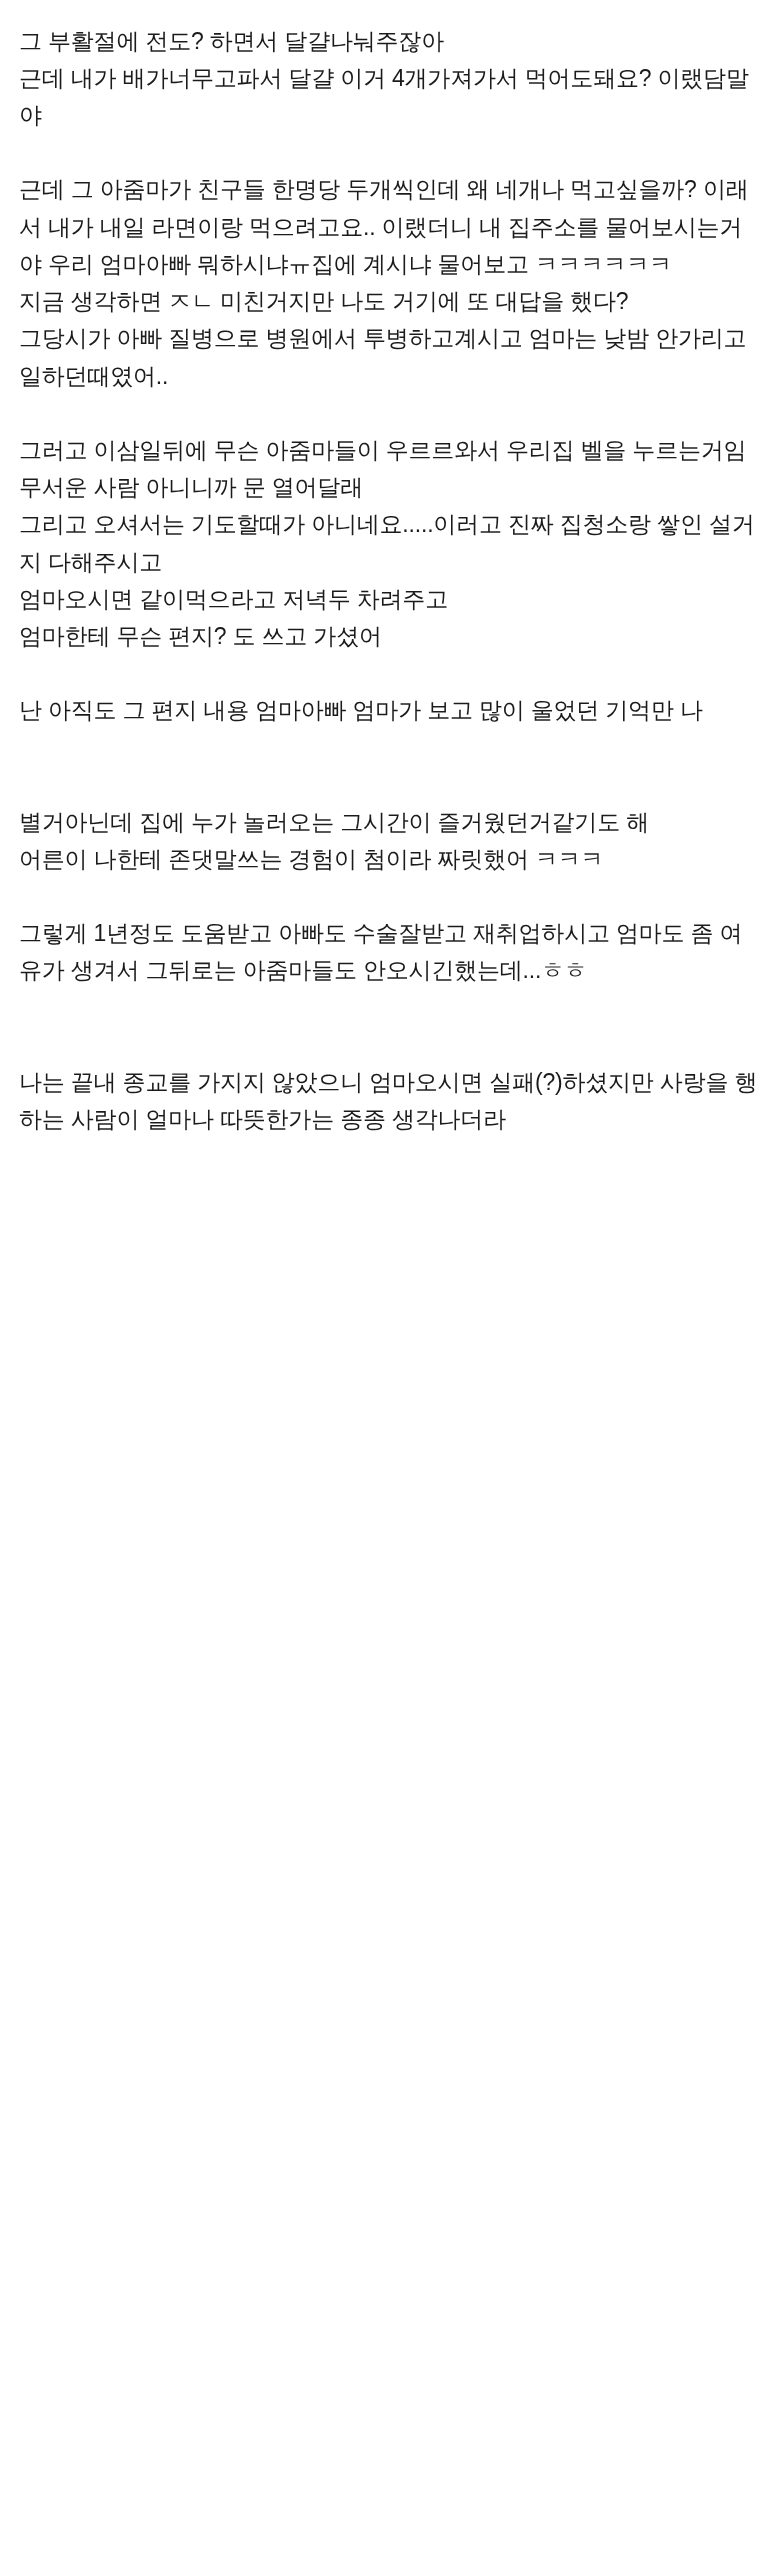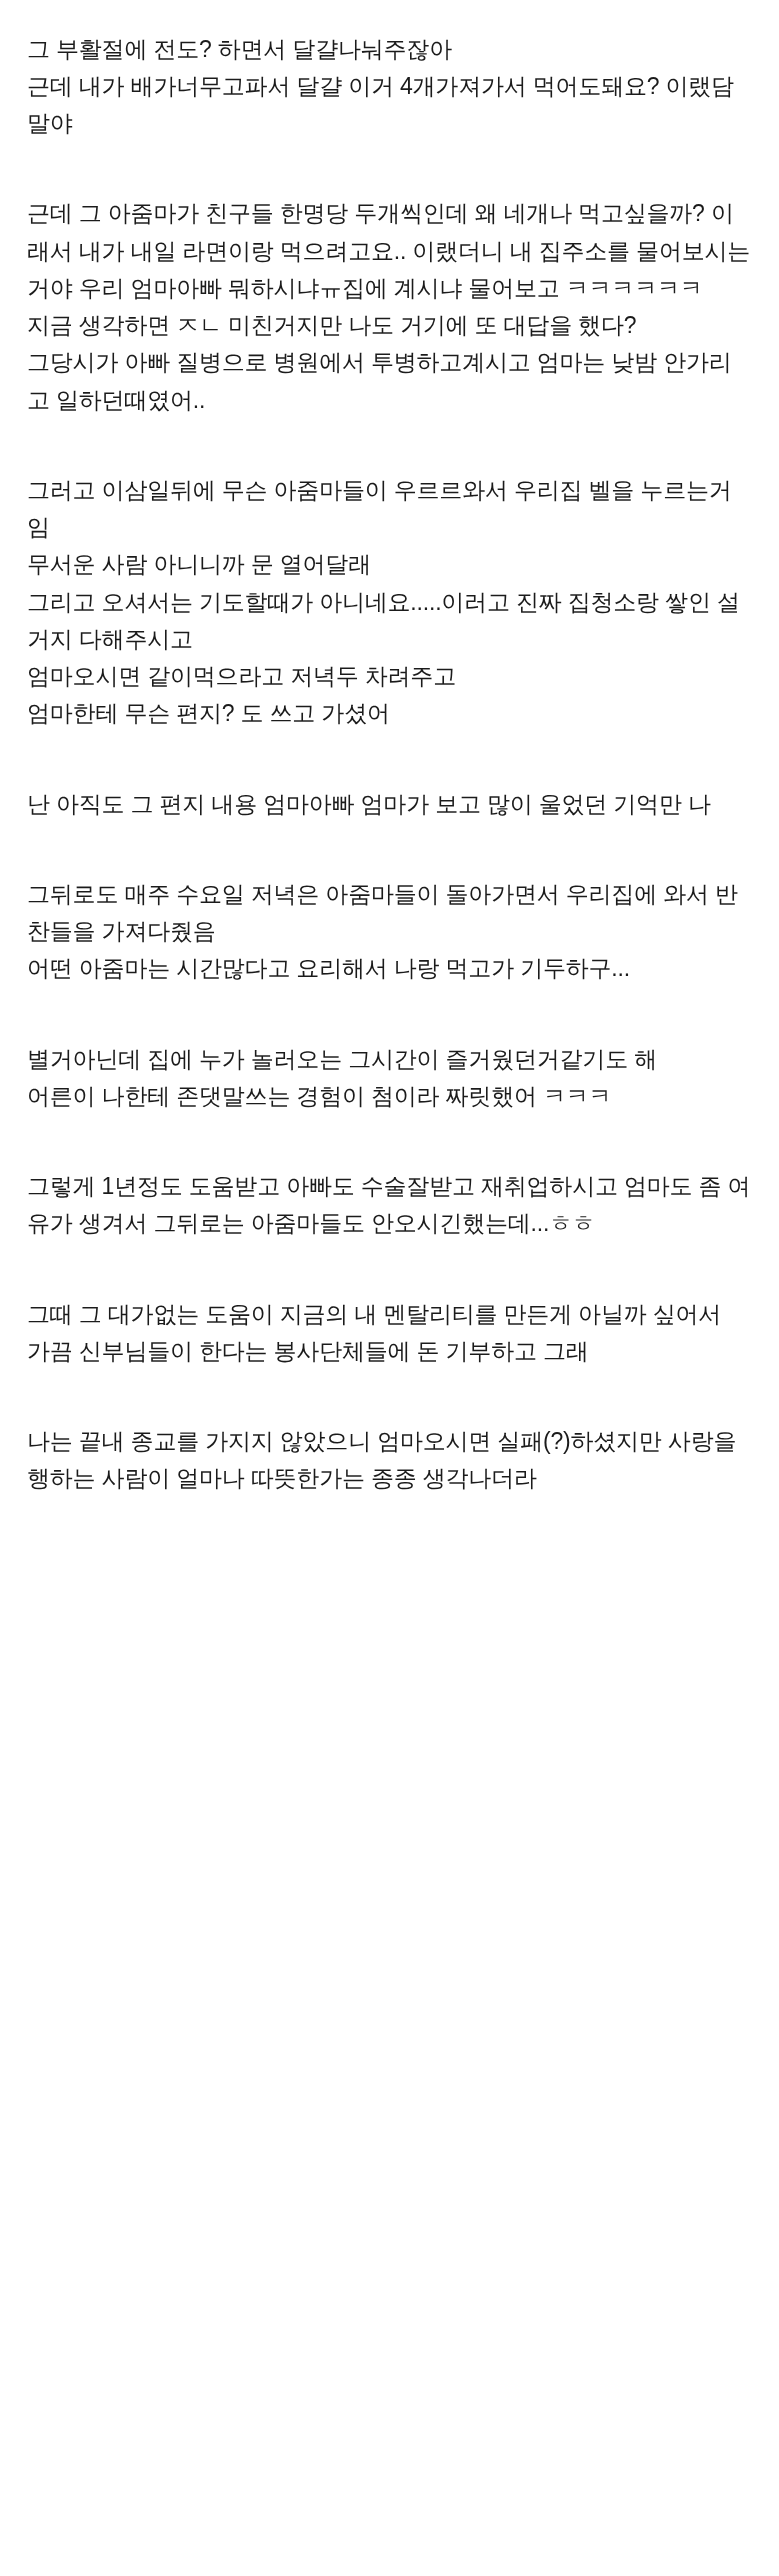--- a/index.html
+++ b/index.html
@@ -18,21 +18,21 @@
     width: 780px;
     padding: 22.5px 19px 26px 19px;
   }
   .para {
     font-size: 23px;
     line-height: 1.62;
     letter-spacing: -0.2px;
     color: #1b1b1b;
     white-space: pre-wrap;
     word-break: break-all;
-    margin: 8px;
+    margin: 0;
   }
   .gap {
     height: 37px;
   }
 </style>
 </head>
 <body>
 
 <main id="post">
 
@@ -48,31 +48,27 @@
   <p class="para">그러고 이삼일뒤에 무슨 아줌마들이 우르르와서 우리집 벨을 누르는거임
 무서운 사람 아니니까 문 열어달래
 그리고 오셔서는 기도할때가 아니네요.....이러고 진짜 집청소랑 쌓인 설거지 다해주시고
 엄마오시면 같이먹으라고 저녁두 차려주고
 엄마한테 무슨 편지? 도 쓰고 가셨어</p>
   <div class="gap"></div>
 
   <p class="para">난 아직도 그 편지 내용 엄마아빠 엄마가 보고 많이 울었던 기억만 나</p>
   <div class="gap"></div>
 
-  <p class="para">그뒤로도 매주 수요일 저녁은 아줌마들이 돌아가면서 우리집에 와서 반찬들을 가져다줬음
-어떤 아줌마는 시간많다고 요리해서 나랑 먹고가 기두하구...</p>
   <div class="gap"></div>
 
   <p class="para">별거아닌데 집에 누가 놀러오는 그시간이 즐거웠던거같기도 해
 어른이 나한테 존댓말쓰는 경험이 첨이라 짜릿했어 ㅋㅋㅋ</p>
   <div class="gap"></div>
 
   <p class="para">그렇게 1년정도 도움받고 아빠도 수술잘받고 재취업하시고 엄마도 좀 여유가 생겨서 그뒤로는 아줌마들도 안오시긴했는데...ㅎㅎ</p>
   <div class="gap"></div>
 
-  <p class="para">그때 그 대가없는 도움이 지금의 내 멘탈리티를 만든게 아닐까 싶어서
-가끔 신부님들이 한다는 봉사단체들에 돈 기부하고 그래</p>
   <div class="gap"></div>
 
   <p class="para">나는 끝내 종교를 가지지 않았으니 엄마오시면 실패(?)하셨지만 사랑을 행하는 사람이 얼마나 따뜻한가는 종종 생각나더라</p>
 
 </main>
 
 
 </body></html>

